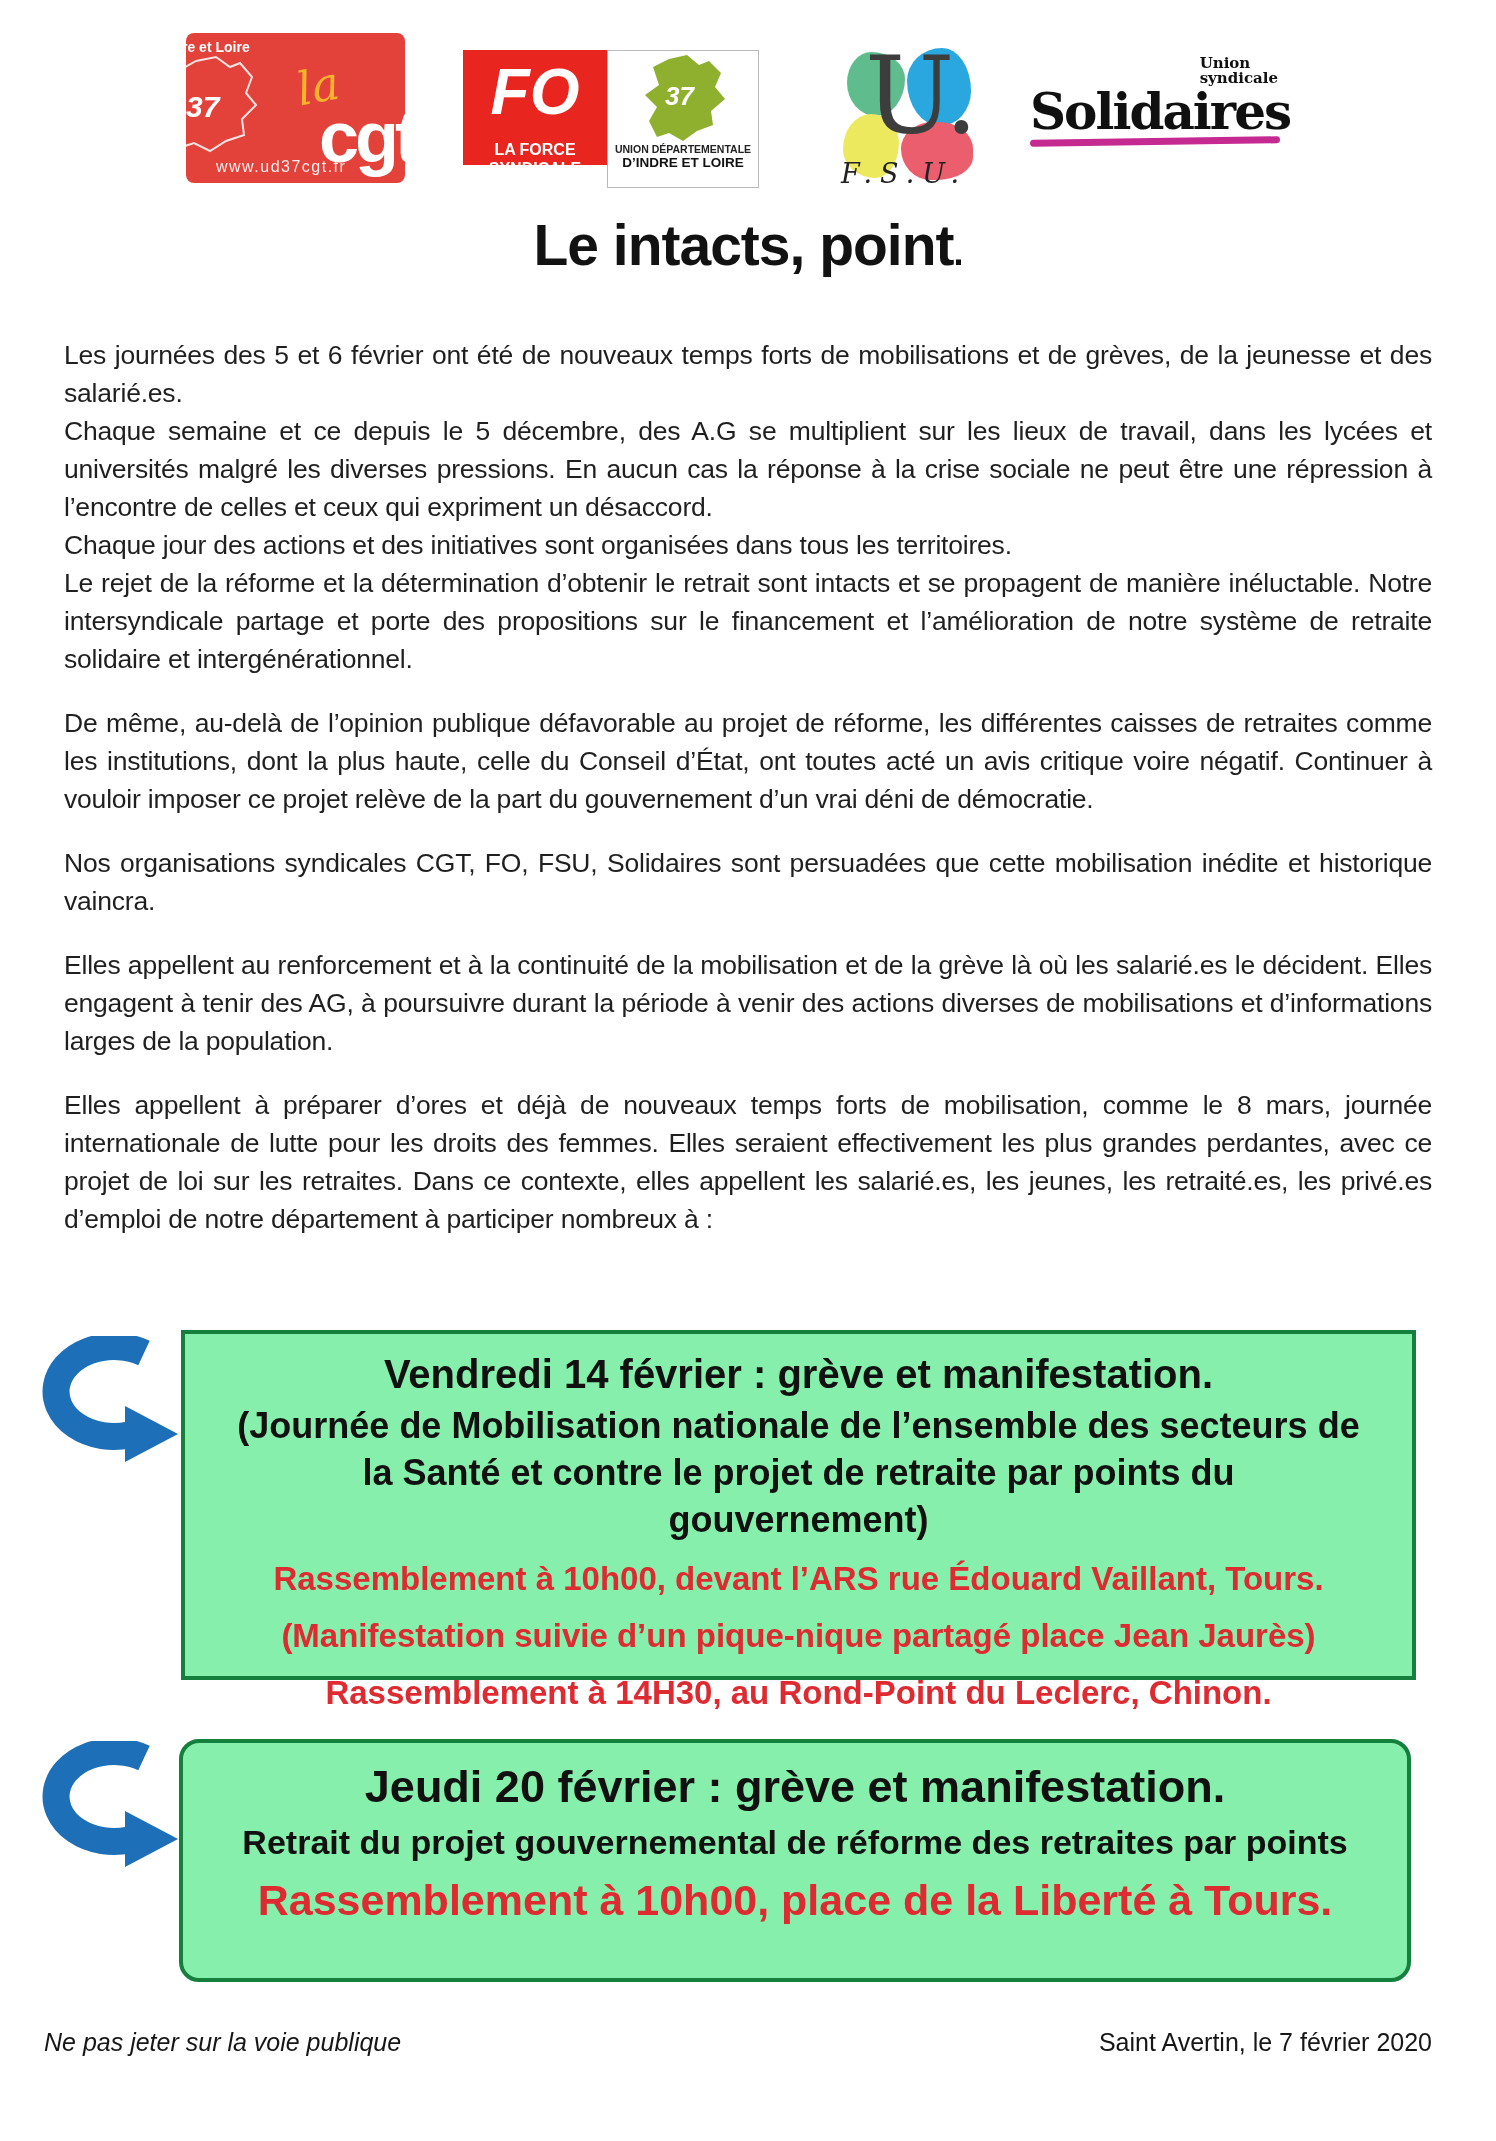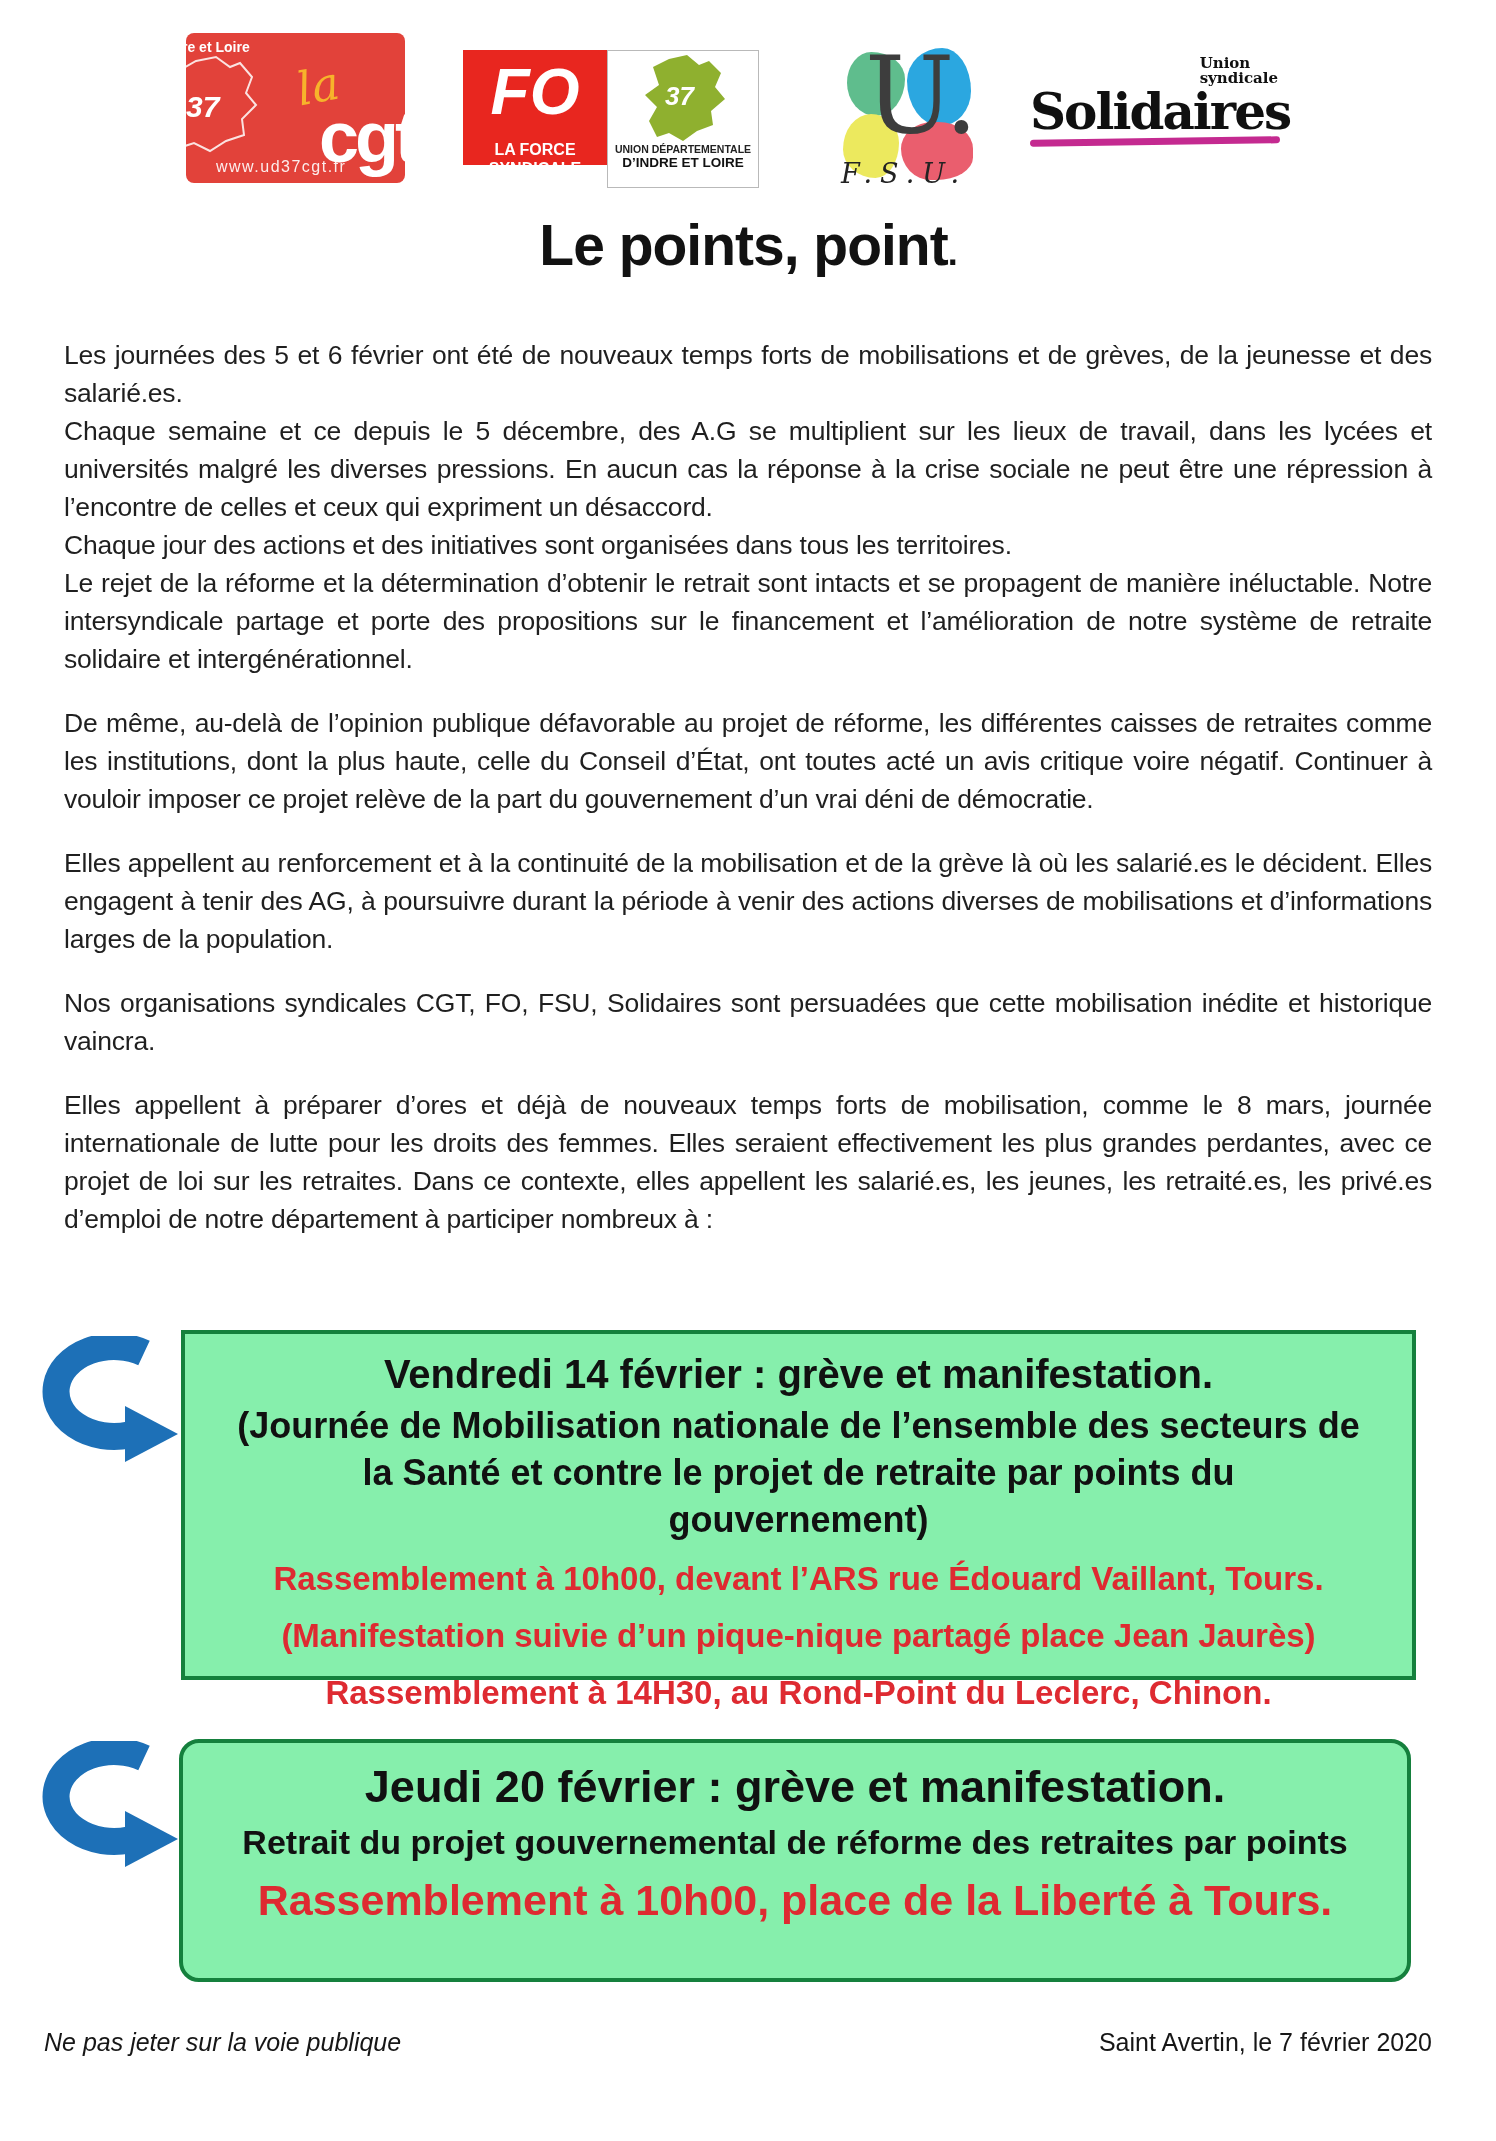--- a/index.html
+++ b/index.html
@@ -117,30 +117,30 @@
 
   <div class="logo-solidaires">
     <div class="soli-union">
       <div>Union</div>
       <div>syndicale</div>
     </div>
     <div class="soli-name">Solidaires</div>
     <div class="soli-underline"></div>
   </div>
 
-  <div class="title"><span>Le points, point</span><span class="dot">.</span></div>
+  <div class="title"><span>Le intacts, point</span><span class="dot">.</span></div>
 
   <div class="body-text">
     <p>Les journées des 5 et 6 février ont été de nouveaux temps forts de mobilisations et de grèves, de la jeunesse et des salarié.es.</p>
     <p>Chaque semaine et ce depuis le 5 décembre, des A.G se multiplient sur les lieux de travail, dans les lycées et universités malgré les diverses pressions. En aucun cas la réponse à la crise sociale ne peut être une répression à l’encontre de celles et ceux qui expriment un désaccord.</p>
     <p>Chaque jour des actions et des initiatives sont organisées dans tous les territoires.</p>
     <p>Le rejet de la réforme et la détermination d’obtenir le retrait sont intacts et se propagent de manière inéluctable. Notre intersyndicale partage et porte des propositions sur le financement et l’amélioration de notre système de retraite solidaire et intergénérationnel.</p>
     <p class="gap">De même, au-delà de l’opinion publique défavorable au projet de réforme, les différentes caisses de retraites comme les institutions, dont la plus haute, celle du Conseil d’État, ont toutes acté un avis critique voire négatif. Continuer à vouloir imposer ce projet relève de la part du gouvernement d’un vrai déni de démocratie.</p>
+    <p class="gap">Nos organisations syndicales CGT, FO, FSU, Solidaires sont persuadées que cette mobilisation inédite et historique vaincra.</p>
     <p class="gap">Elles appellent au renforcement et à la continuité de la mobilisation et de la grève là où les salarié.es le décident. Elles engagent à tenir des AG, à poursuivre durant la période à venir des actions diverses de mobilisations et d’informations larges de la population.</p>
-    <p class="gap">Nos organisations syndicales CGT, FO, FSU, Solidaires sont persuadées que cette mobilisation inédite et historique vaincra.</p>
     <p class="gap">Elles appellent à préparer d’ores et déjà de nouveaux temps forts de mobilisation, comme le 8 mars, journée internationale de lutte pour les droits des femmes. Elles seraient effectivement les plus grandes perdantes, avec ce projet de loi sur les retraites. Dans ce contexte, elles appellent les salarié.es, les jeunes, les retraité.es, les privé.es d’emploi de notre département à participer nombreux à :</p>
   </div>
 
   <svg class="arrow arrow1" viewBox="0 0 152 132">
     <path d="M116 17 A 58 45 0 1 0 101 99" fill="none" stroke="#1d70b7" stroke-width="27"></path>
     <polygon points="97,70 97,126 150,98" fill="#1d70b7"></polygon>
   </svg>
   <svg class="arrow arrow2" viewBox="0 0 152 132">
     <path d="M116 17 A 58 45 0 1 0 101 99" fill="none" stroke="#1d70b7" stroke-width="27"></path>
     <polygon points="97,70 97,126 150,98" fill="#1d70b7"></polygon>

